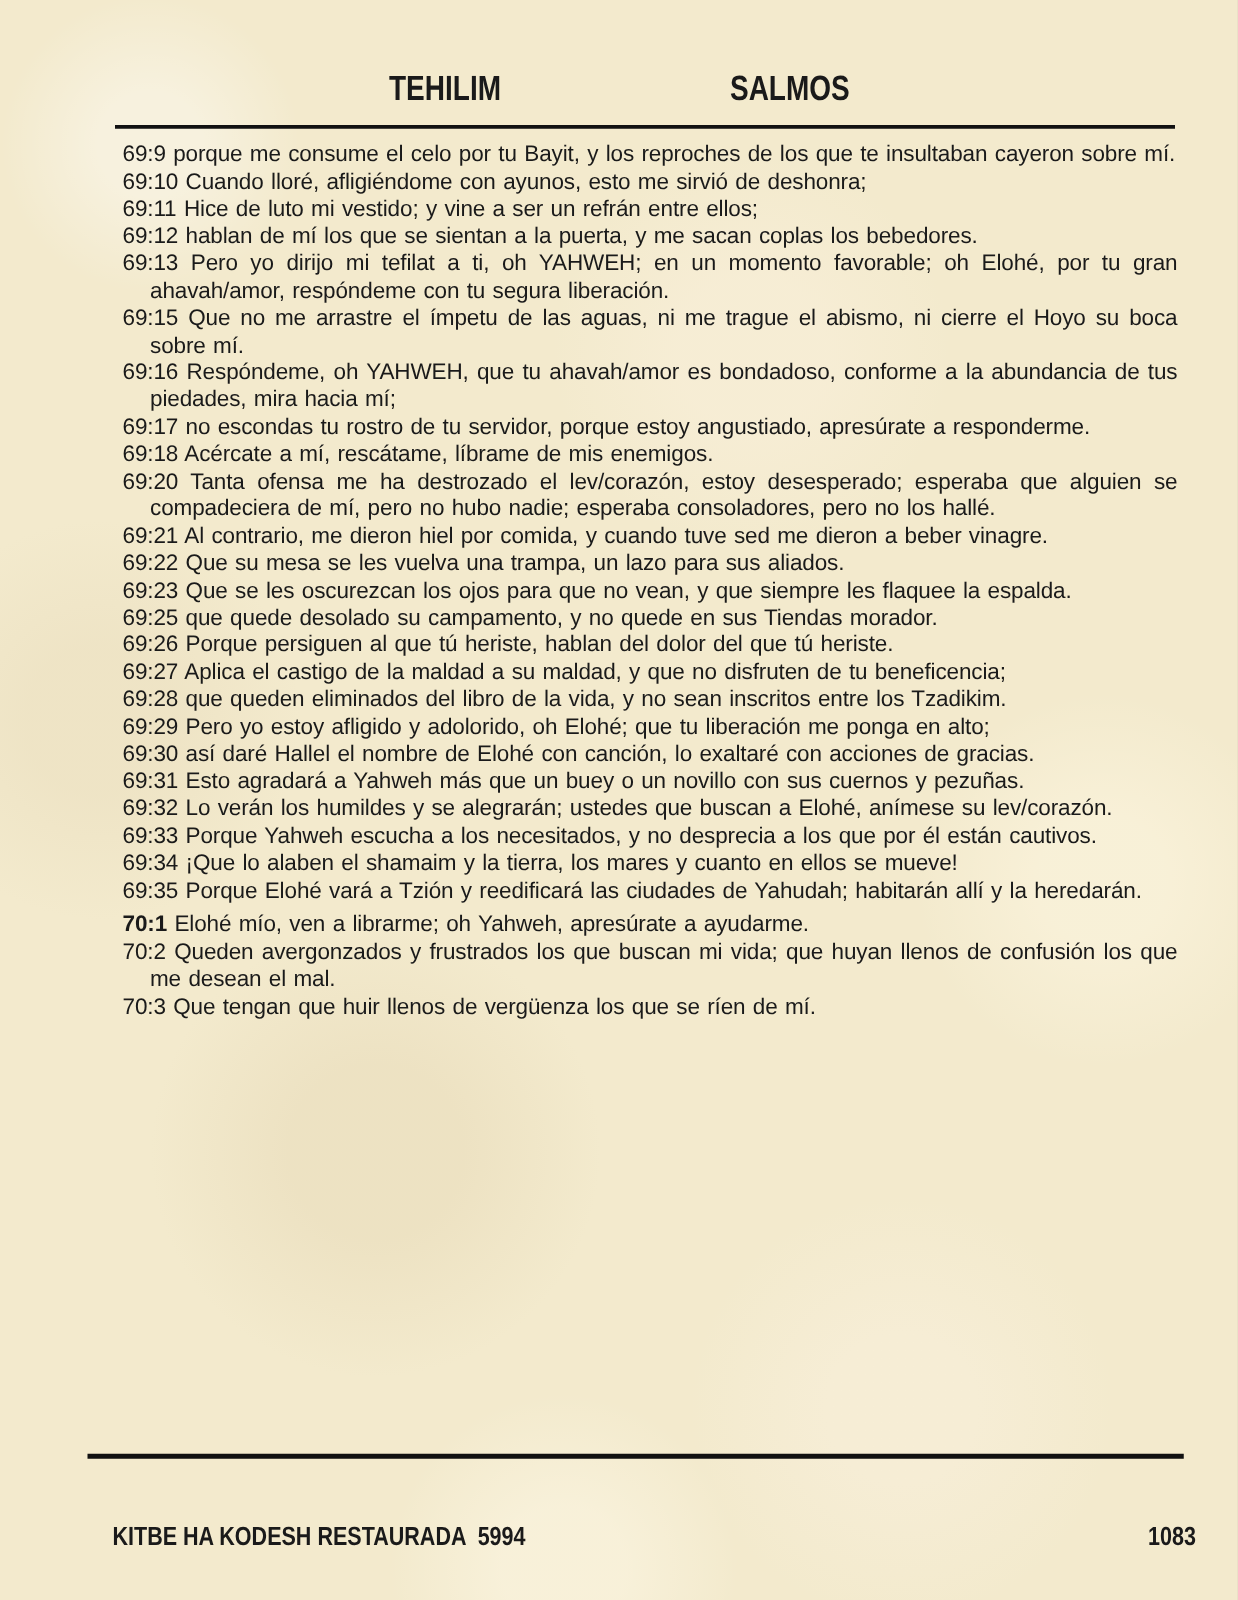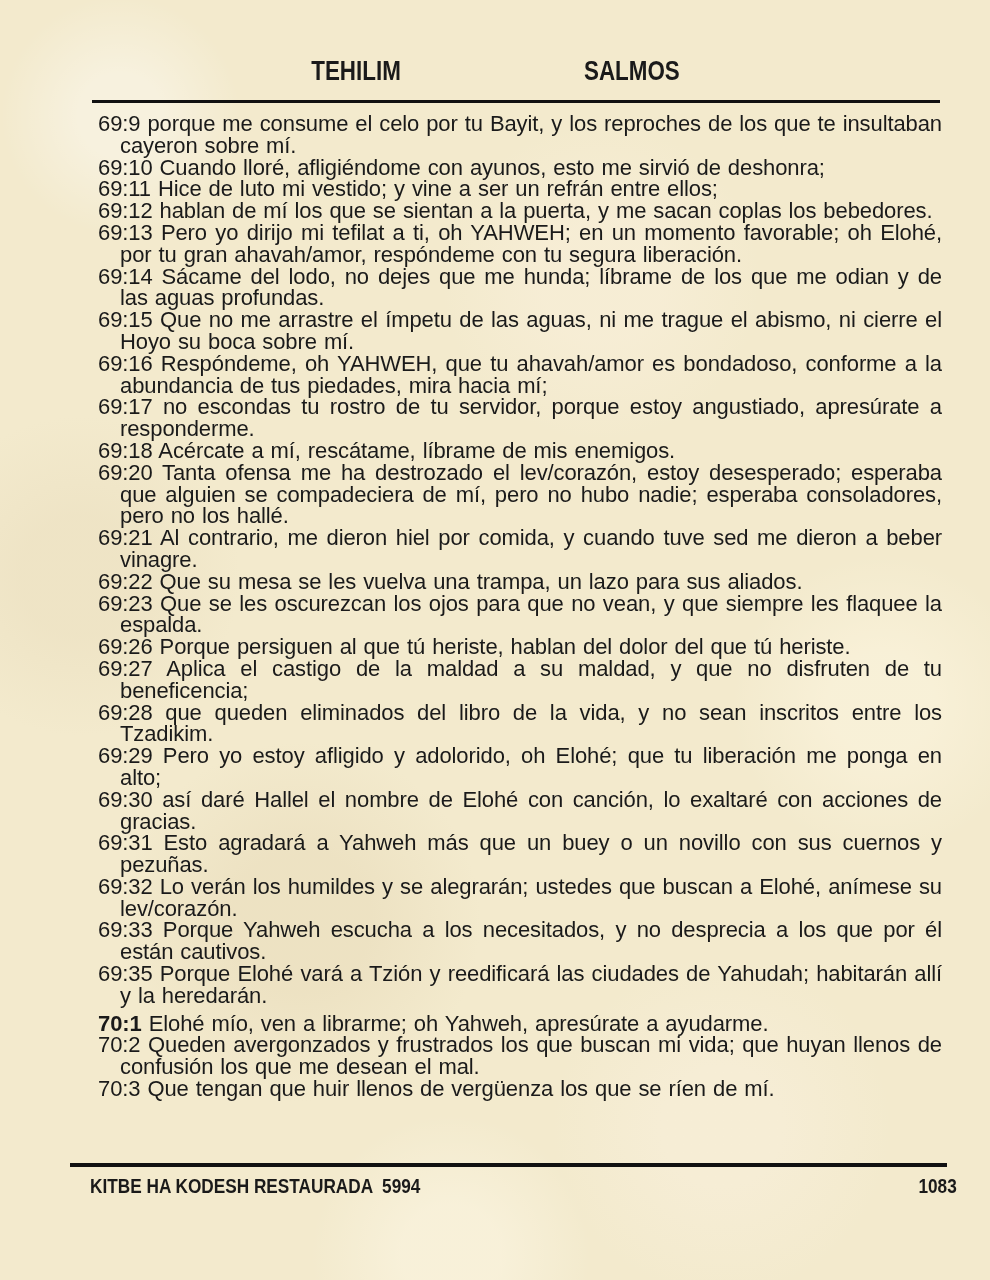--- a/index.html
+++ b/index.html
@@ -36,36 +36,36 @@
   .top-rule{
     position:absolute;top:100px;left:92px;width:848px;height:3px;
     background:#111;
   }
   
   .verses{
     position:absolute;top:113px;left:98px;width:844px;
   }
   .verse{
     margin:0;
-    font-size:22px;line-height:21.8px;
+    font-size:18px;line-height:21.8px;
     text-align:justify;
     padding-left:22px;text-indent:-22px;
     letter-spacing:-0.1px;
     word-spacing:1px;
   }
   .verse.chapter-start{margin-top:6px;}
   .vnum{white-space:nowrap;}
   .vnum.bold{font-weight:bold;}
   
   .bottom-rule{
     position:absolute;top:1163px;left:70px;width:877px;height:4px;
     background:#111;
   }
   .footer-row{
-    position:absolute;top:1174px;left:90px;right:45px;
+    position:absolute;top:1218px;left:90px;right:45px;
     display:flex;justify-content:space-between;align-items:baseline;
   }
   .footer-title,.footer-page{
     font-weight:bold;font-size:21px;white-space:pre;
     transform:scaleX(.82);
   }
   .footer-title{transform-origin:left center;}
   .footer-page{transform-origin:right center;}
 </style>
 </head>
@@ -79,37 +79,38 @@
   </div>
 
   <div class="top-rule"></div>
 
   <div class="verses">
       <p class="verse"><span class="vnum">69:9</span> porque me consume el celo por tu Bayit, y los reproches de los que te insultaban cayeron sobre mí.</p>
       <p class="verse"><span class="vnum">69:10</span> Cuando lloré, afligiéndome con ayunos, esto me sirvió de deshonra;</p>
       <p class="verse"><span class="vnum">69:11</span> Hice de luto mi vestido; y vine a ser un refrán entre ellos;</p>
       <p class="verse"><span class="vnum">69:12</span> hablan de mí los que se sientan a la puerta, y me sacan coplas los bebedores.</p>
       <p class="verse"><span class="vnum">69:13</span> Pero yo dirijo mi tefilat a ti, oh YAHWEH; en un momento favorable; oh Elohé, por tu gran ahavah/amor, respóndeme con tu segura liberación.</p>
-      <p class="verse"><span class="vnum">69:14</span> Sácame del lodo, no dejes que me hunda; líbrame de los que me odian y de las aguas profundas.</p>
       <p class="verse"><span class="vnum">69:15</span> Que no me arrastre el ímpetu de las aguas, ni me trague el abismo, ni cierre el Hoyo su boca sobre mí.</p>
       <p class="verse"><span class="vnum">69:16</span> Respóndeme, oh YAHWEH, que tu ahavah/amor es bondadoso, conforme a la abundancia de tus piedades, mira hacia mí;</p>
       <p class="verse"><span class="vnum">69:17</span> no escondas tu rostro de tu servidor, porque estoy angustiado, apresúrate a responderme.</p>
       <p class="verse"><span class="vnum">69:18</span> Acércate a mí, rescátame, líbrame de mis enemigos.</p>
       <p class="verse"><span class="vnum">69:20</span> Tanta ofensa me ha destrozado el lev/corazón, estoy desesperado; esperaba que alguien se compadeciera de mí, pero no hubo nadie; esperaba consoladores, pero no los hallé.</p>
       <p class="verse"><span class="vnum">69:21</span> Al contrario, me dieron hiel por comida, y cuando tuve sed me dieron a beber vinagre.</p>
       <p class="verse"><span class="vnum">69:22</span> Que su mesa se les vuelva una trampa, un lazo para sus aliados.</p>
       <p class="verse"><span class="vnum">69:23</span> Que se les oscurezcan los ojos para que no vean, y que siempre les flaquee la espalda.</p>
+      <p class="verse"><span class="vnum">69:25</span> que quede desolado su campamento, y no quede en sus Tiendas morador.</p>
       <p class="verse"><span class="vnum">69:26</span> Porque persiguen al que tú heriste, hablan del dolor del que tú heriste.</p>
       <p class="verse"><span class="vnum">69:27</span> Aplica el castigo de la maldad a su maldad, y que no disfruten de tu beneficencia;</p>
       <p class="verse"><span class="vnum">69:28</span> que queden eliminados del libro de la vida, y no sean inscritos entre los Tzadikim.</p>
       <p class="verse"><span class="vnum">69:29</span> Pero yo estoy afligido y adolorido, oh Elohé; que tu liberación me ponga en alto;</p>
       <p class="verse"><span class="vnum">69:30</span> así daré Hallel el nombre de Elohé con canción, lo exaltaré con acciones de gracias.</p>
       <p class="verse"><span class="vnum">69:31</span> Esto agradará a Yahweh más que un buey o un novillo con sus cuernos y pezuñas.</p>
       <p class="verse"><span class="vnum">69:32</span> Lo verán los humildes y se alegrarán; ustedes que buscan a Elohé, anímese su lev/corazón.</p>
       <p class="verse"><span class="vnum">69:33</span> Porque Yahweh escucha a los necesitados, y no desprecia a los que por él están cautivos.</p>
+      <p class="verse"><span class="vnum">69:34</span> ¡Que lo alaben el shamaim y la tierra, los mares y cuanto en ellos se mueve!</p>
       <p class="verse"><span class="vnum">69:35</span> Porque Elohé vará a Tzión y reedificará las ciudades de Yahudah; habitarán allí y la heredarán.</p>
       <p class="verse chapter-start"><span class="vnum bold">70:1</span> Elohé mío, ven a librarme; oh Yahweh, apresúrate a ayudarme.</p>
       <p class="verse"><span class="vnum">70:2</span> Queden avergonzados y frustrados los que buscan mi vida; que huyan llenos de confusión los que me desean el mal.</p>
       <p class="verse"><span class="vnum">70:3</span> Que tengan que huir llenos de vergüenza los que se ríen de mí.</p>
     </div>
 
   <div class="bottom-rule"></div>
 
   <div class="footer-row">
     <span class="footer-title">KITBE HA KODESH RESTAURADA  5994</span>

